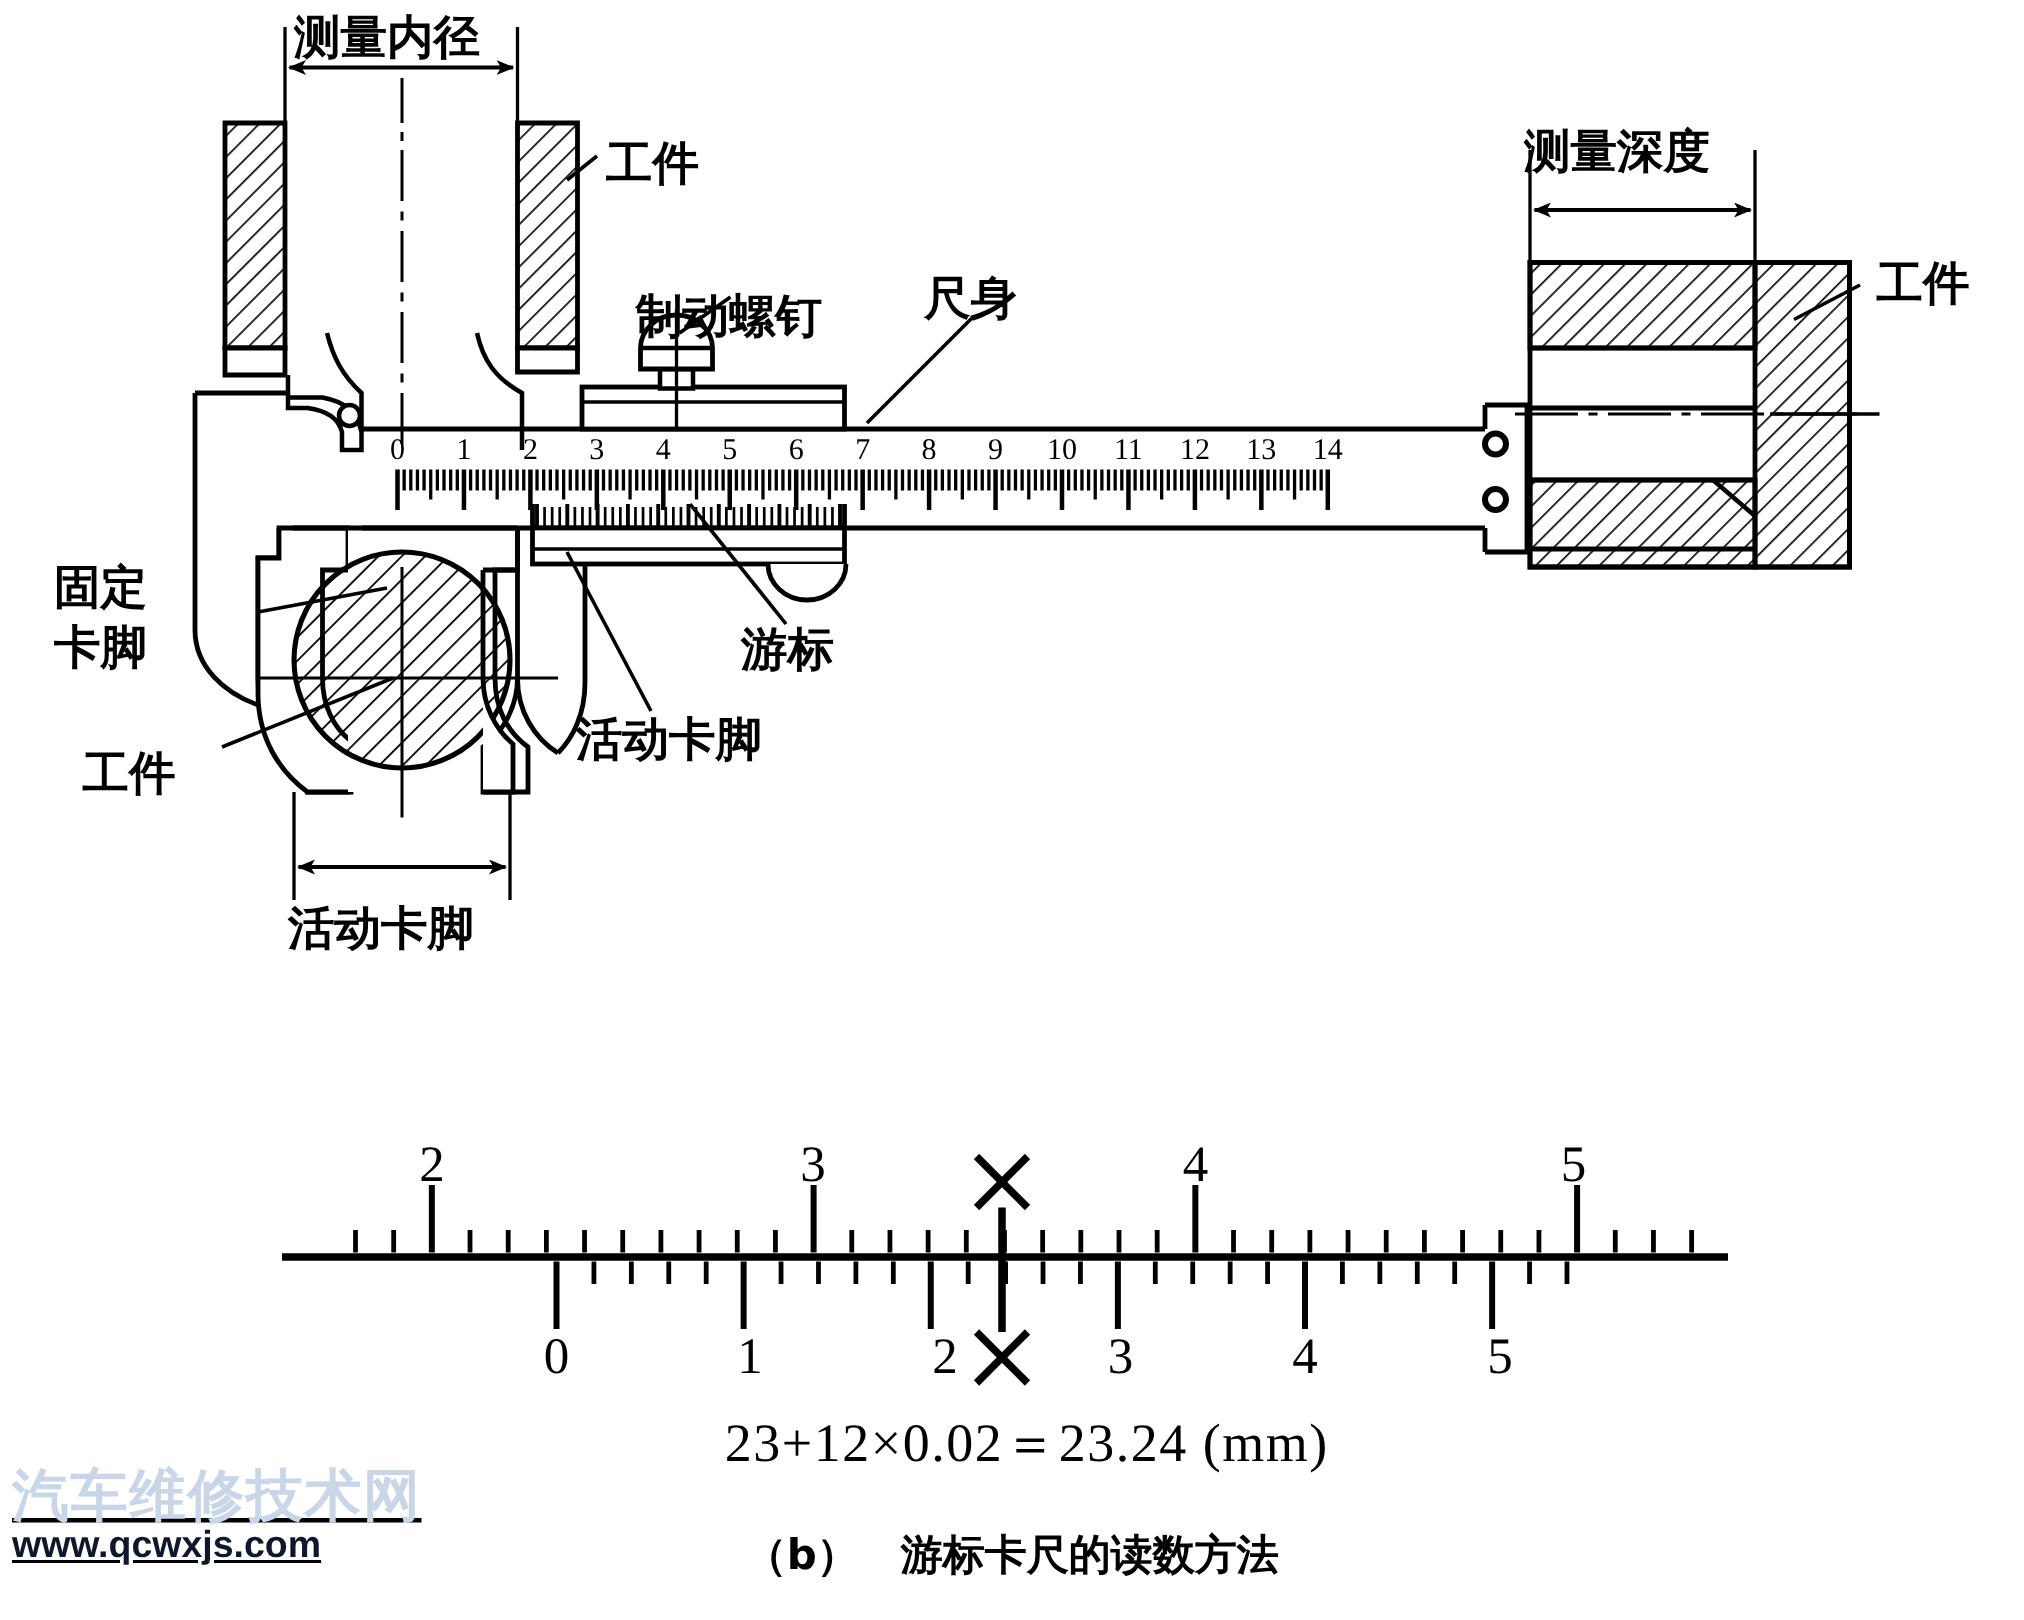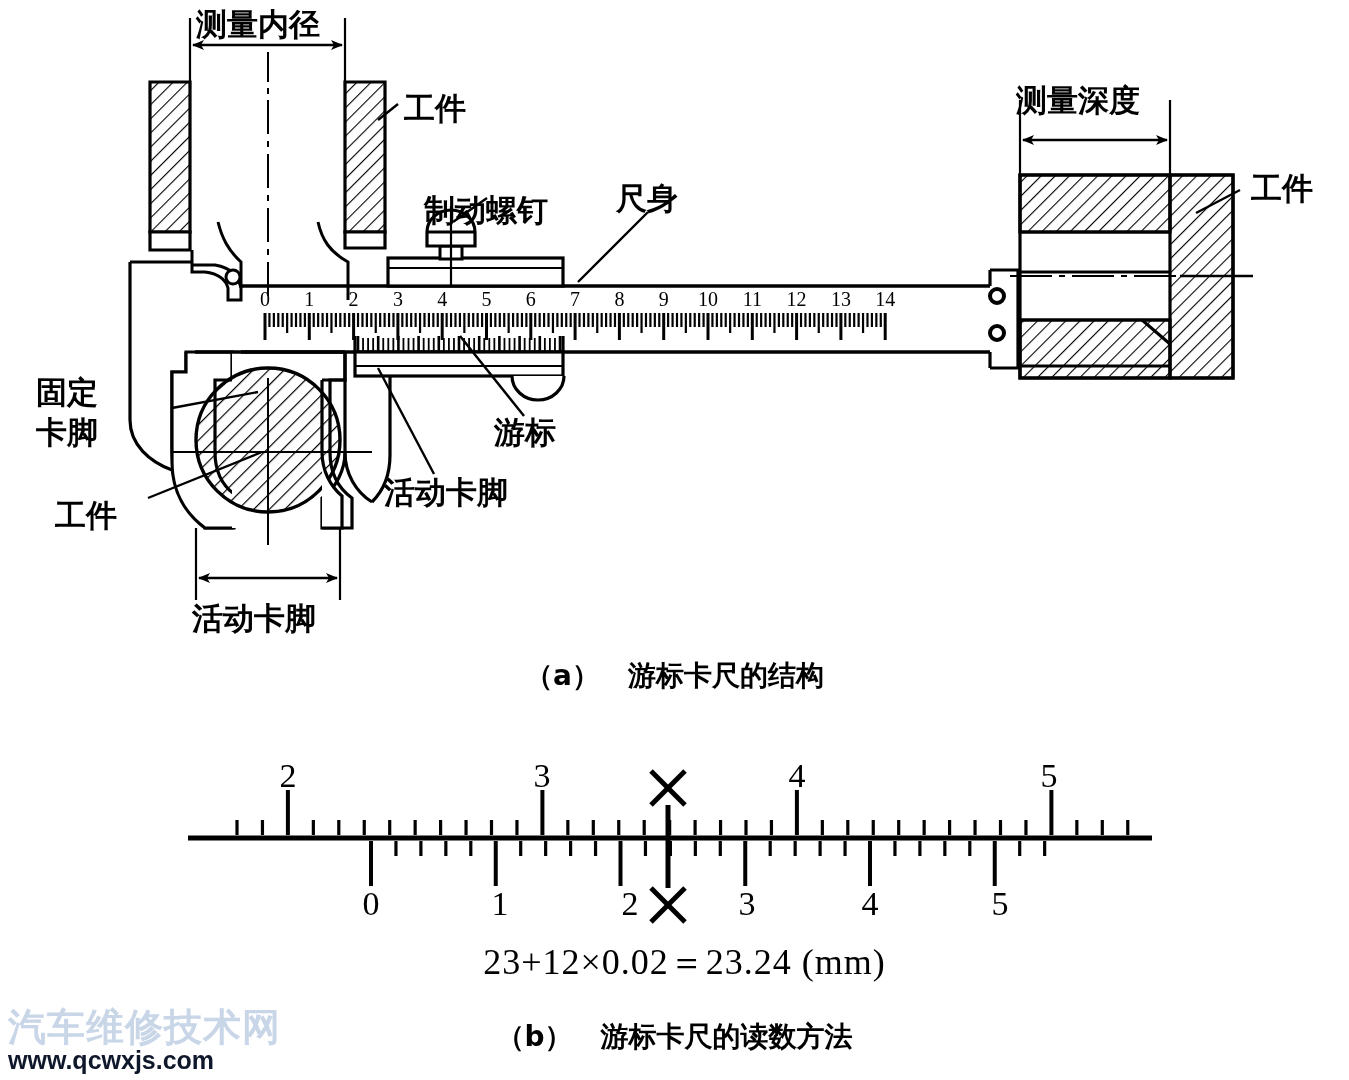--- a/index.html
+++ b/index.html
@@ -528,24 +528,23 @@
   </div>
 
   <div style="position:absolute; left:55px; top:495px; font-size:31px;" class="cn">工件</div>
 
   <div style="position:absolute; left:494px; top:412px; font-size:31px;" class="cn">游标</div>
 
   <div style="position:absolute; left:384px; top:472px; font-size:31px;" class="cn">活动卡脚</div>
 
   <div style="position:absolute; left:192px; top:598px; font-size:31px;" class="cn">活动卡脚</div>
 
-  <div style="position:absolute; left:0; top:657px; width:1349px; text-align:center; font-size:28px;" class="cn">（a）　游标卡尺的结构</div>
 
   <div style="position:absolute; left:0; top:938px; width:1349px; text-align:center; font-size:36px; letter-spacing:1px;" class="num">23+12×0.02＝23.24 (mm)</div>
 
   <div style="position:absolute; left:0; top:1018px; width:1349px; text-align:center; font-size:28px;" class="cn">（b）　游标卡尺的读数方法</div>
 
-  <div style="position:absolute; left:8px; top:1008px;">
+  <div style="position:absolute; left:8px; top:978px;text-decoration:underline;">
     <div style="font-size:38px; line-height:38px; color:#c8d6e8; letter-spacing:1px;" class="cn">汽车维修技术网</div>
     <div style="font-size:25px; line-height:28px; color:#0f172a; font-family:'Liberation Sans',sans-serif; font-weight:bold;">www.qcwxjs.com</div>
   </div>
 
 </div>
 
 </body></html>

